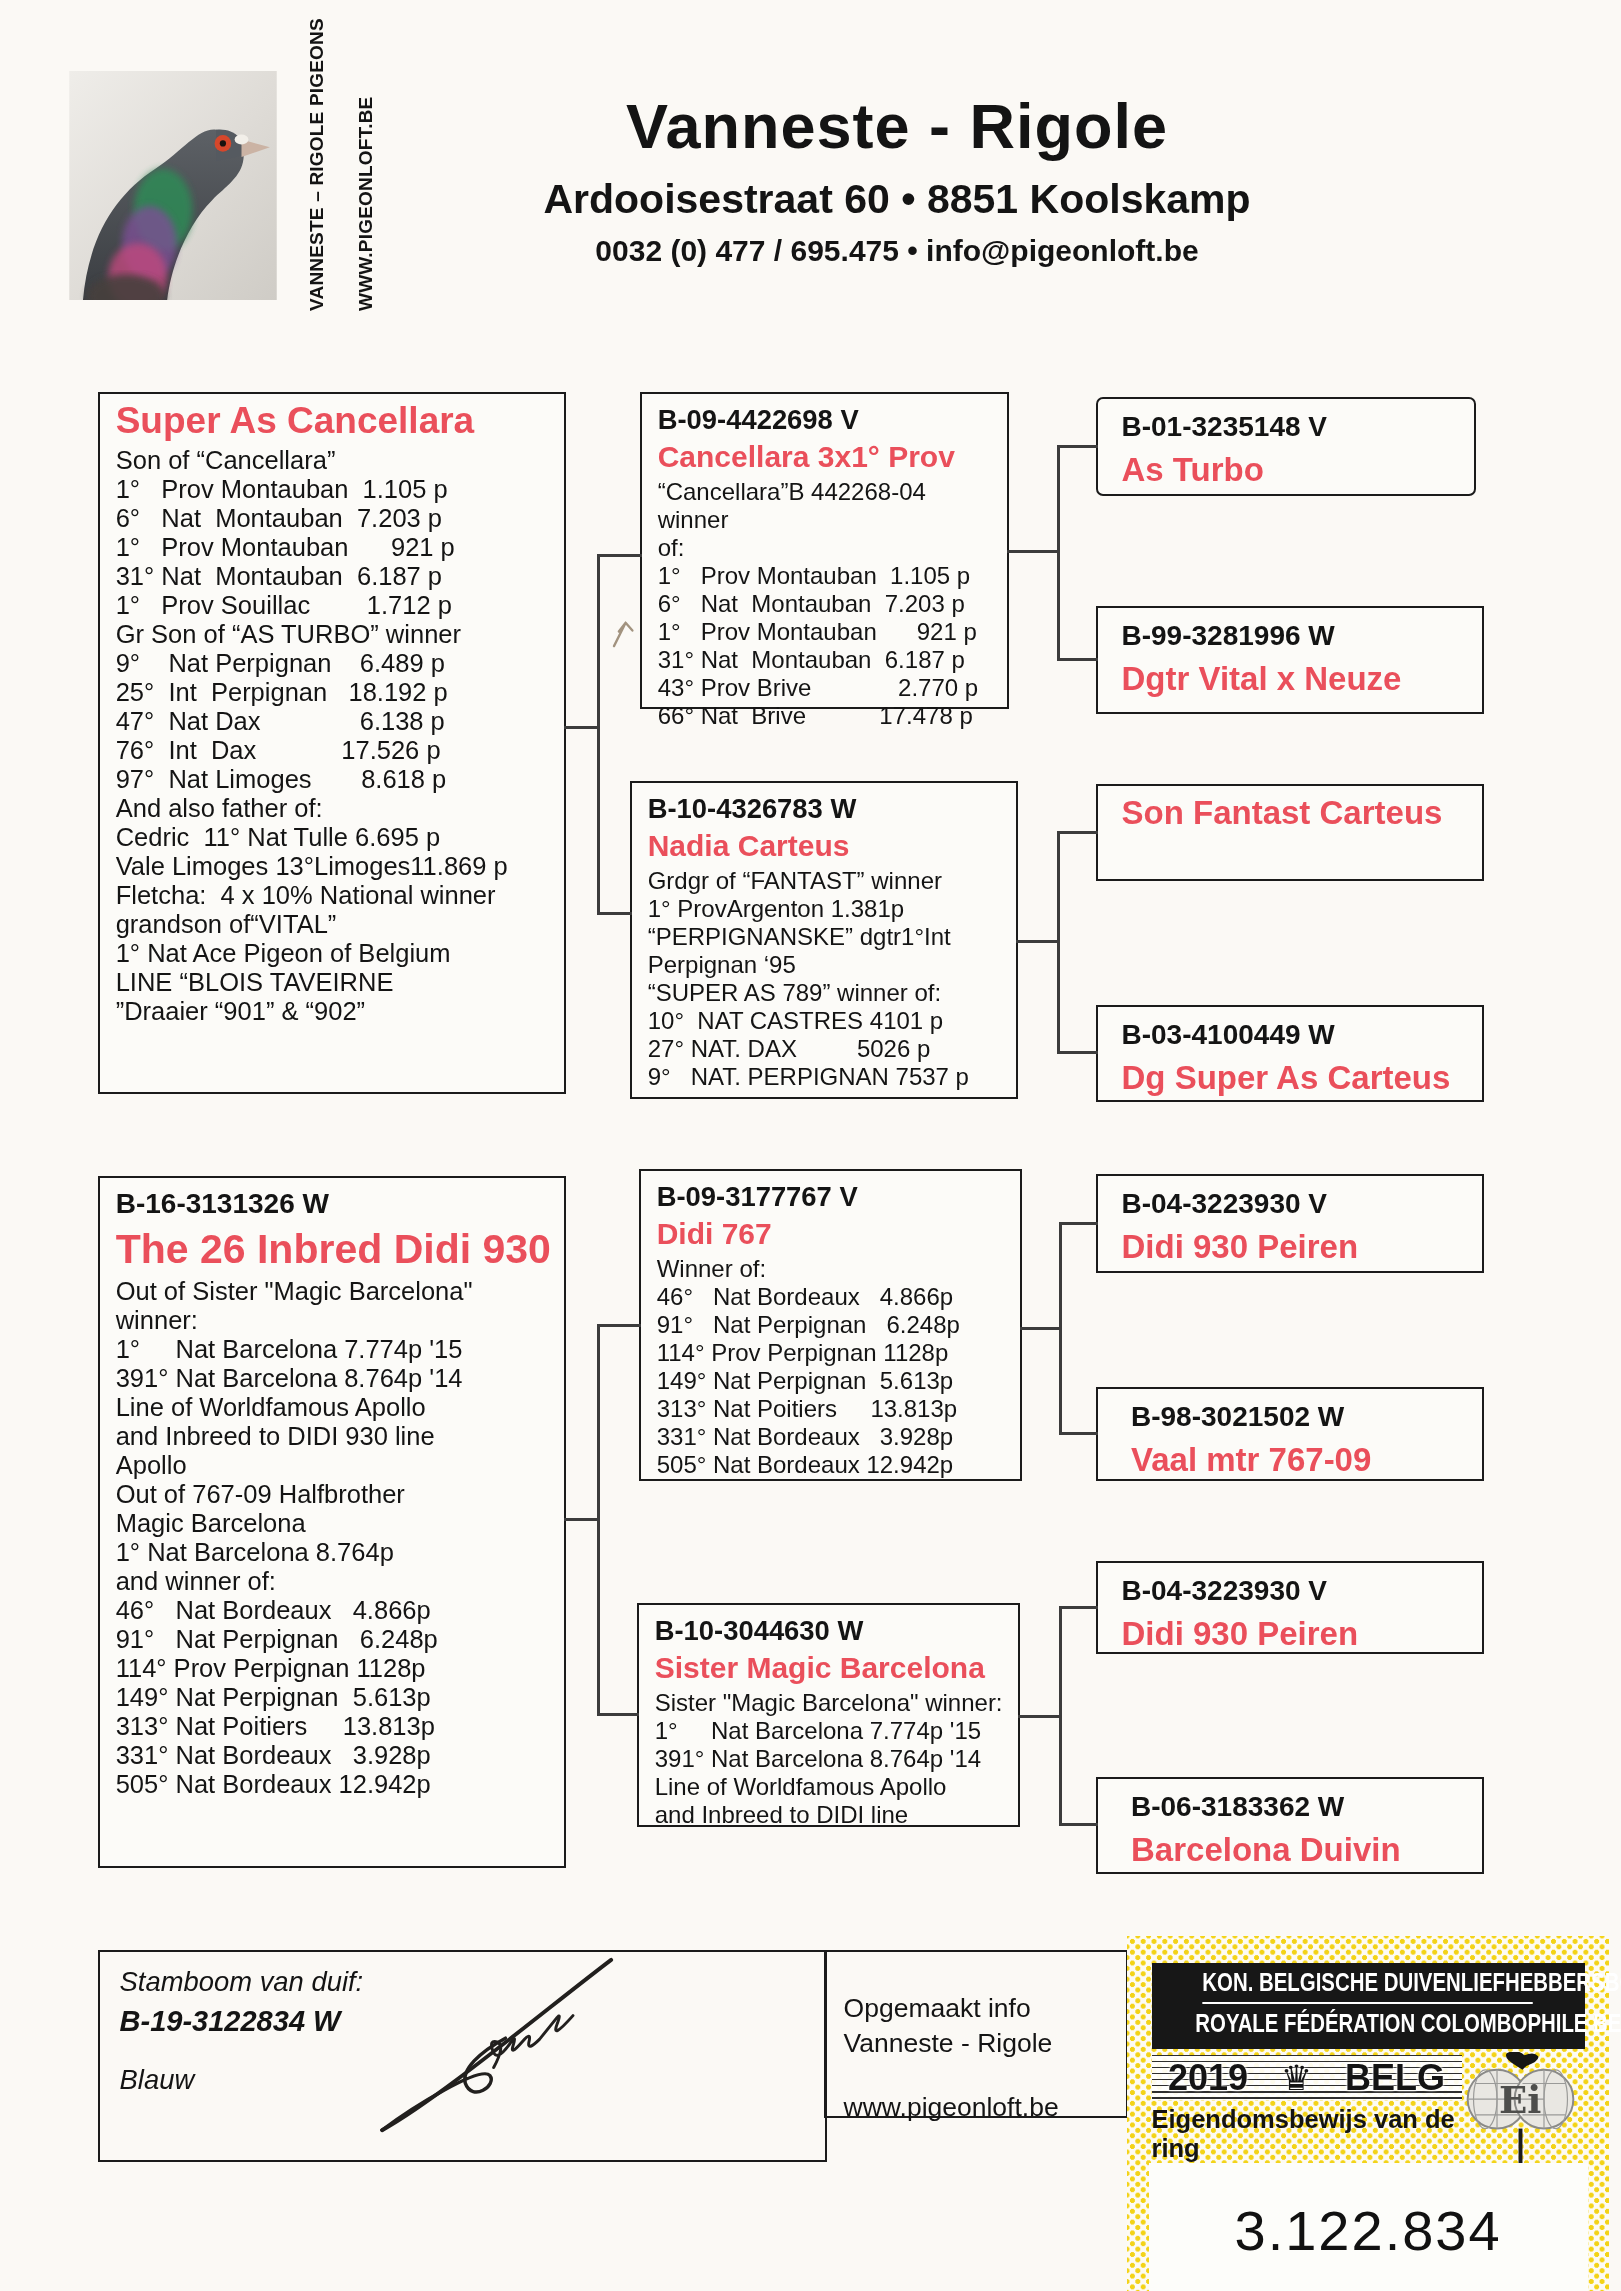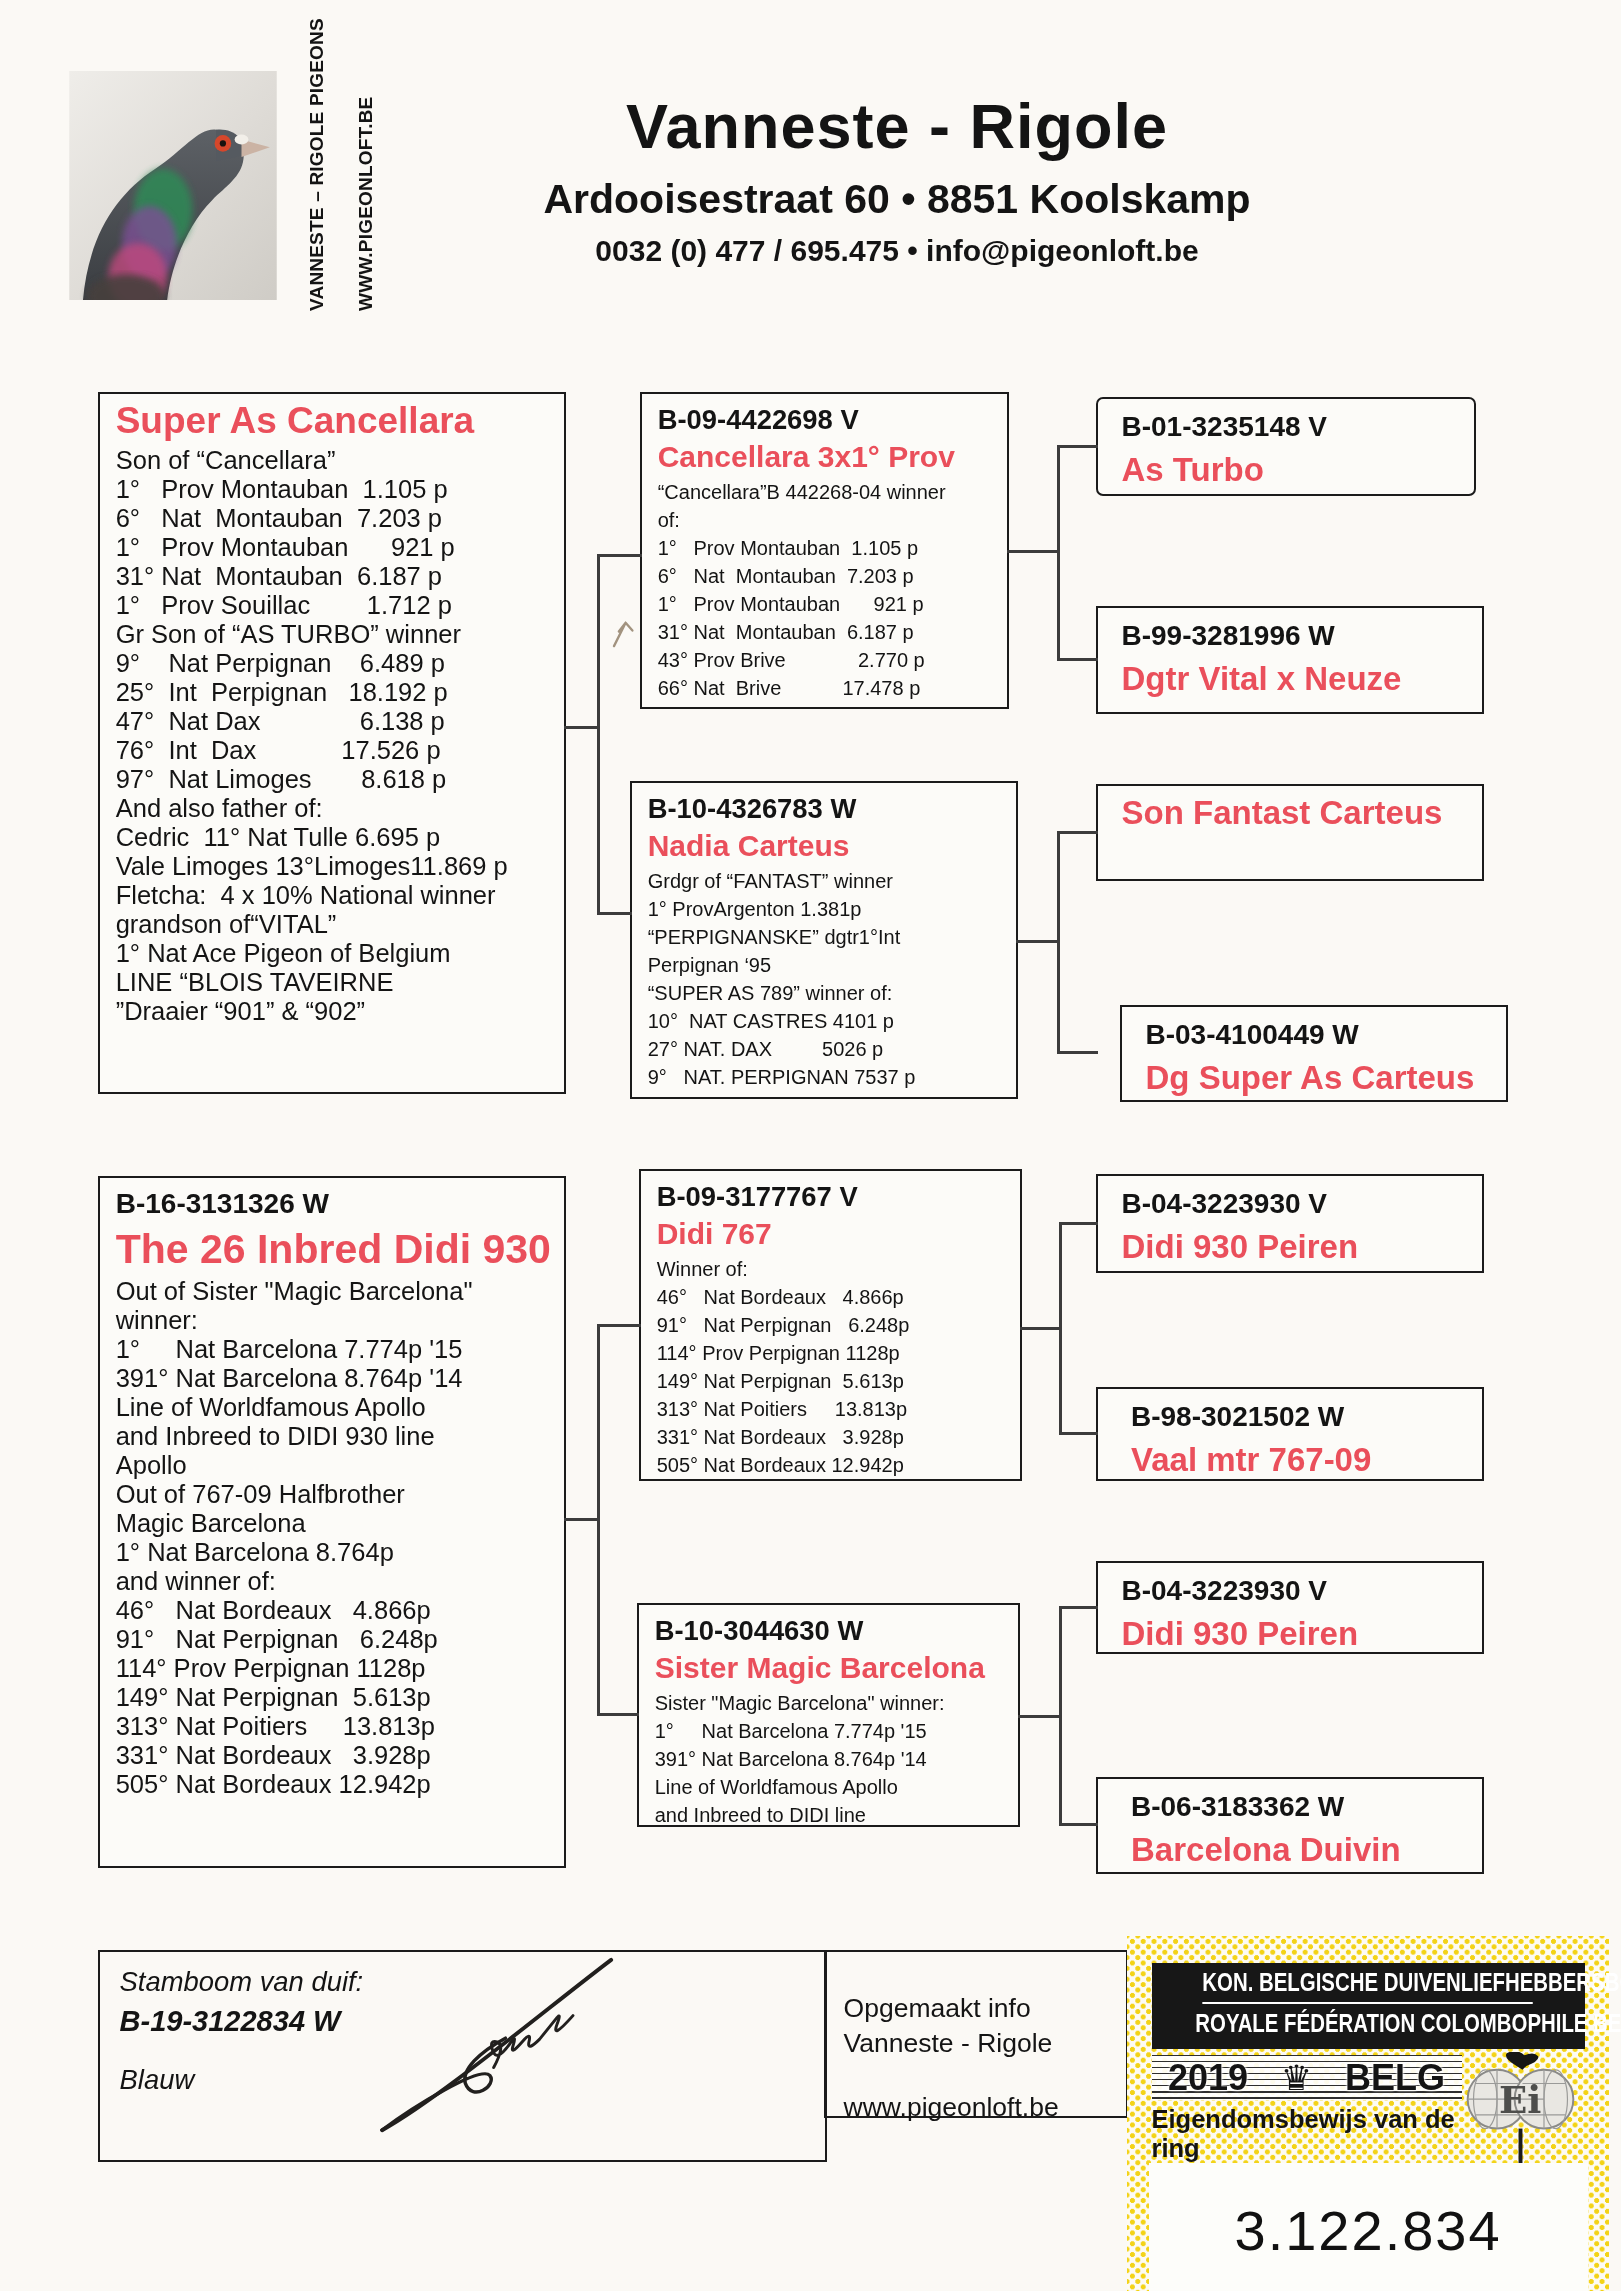--- a/index.html
+++ b/index.html
@@ -20,21 +20,21 @@
   .h-title{font-size:63px;font-weight:bold;letter-spacing:1px;}
   .h-addr{font-size:41px;font-weight:bold;margin-top:13.7px;}
   .h-phone{font-size:30px;font-weight:bold;margin-top:11.8px;}
   
   .pbox{position:absolute;border:2.9px solid #1b1b1b;background:rgba(255,255,255,.35);box-sizing:border-box;}
   .pbox .ring{font-weight:bold;font-size:28px;padding:9.8px 15.7px 0 15.7px;white-space:nowrap;}
   .pbox .pname{font-weight:bold;font-size:37px;color:#ea4f5b;padding:5.9px 15.7px 0 15.7px;white-space:nowrap;}
   .pbox .details{font-size:25.5px;line-height:29px;padding:3.9px 13.7px 0 15.7px;white-space:pre-wrap;}
   .g2 .ring{font-size:27.4px;}
   .g2 .pname{font-size:30px;padding-top:3.9px;}
-  .g2 .details{font-size:20px;line-height:28px;}
+  .g2 .details{font-size:24px;line-height:28px;}
   .g3 .ring{font-size:28px;padding:11.8px 15.7px 0 23.5px;}
   .g3 .pname{font-size:33px;padding:7.8px 15.7px 0 23.5px;}
   
   .cline{position:absolute;background:#3c3c3c;}
   
   .fbox{position:absolute;border:2.9px solid #1b1b1b;box-sizing:border-box;}
   #stamboom-box .lbl{font-size:27.4px;padding:13.7px 19.6px 0 19.6px;}
   #stamboom-box .ring{font-size:29px;font-weight:bold;padding:7.8px 19.6px 0 19.6px;}
   #stamboom-box .clr{font-size:27.4px;padding:25.5px 19.6px 0 19.6px;}
   #made-box div{font-size:26.5px;padding:0 17.6px;}
@@ -212,21 +212,21 @@
     <div class="ring">B-01-3235148 V</div>
     <div class="pname">As Turbo</div>
   </div>
   <div class="pbox g3" style="left:1096px;top:606px;width:388px;height:108px;">
     <div class="ring">B-99-3281996 W</div>
     <div class="pname">Dgtr Vital x Neuze</div>
   </div>
   <div class="pbox g3" style="left:1096px;top:784px;width:388px;height:97px;">
     <div class="pname">Son Fantast Carteus</div>
   </div>
-  <div class="pbox g3" style="left:1096px;top:1005px;width:388px;height:97px;margin-left:24px;">
+  <div class="pbox g3" style="left:1096px;top:1005px;width:388px;height:97px;">
     <div class="ring">B-03-4100449 W</div>
     <div class="pname">Dg Super As Carteus</div>
   </div>
   <div class="pbox g3" style="left:1096px;top:1174px;width:388px;height:99px;">
     <div class="ring">B-04-3223930 V</div>
     <div class="pname">Didi 930 Peiren</div>
   </div>
   <div class="pbox g3" style="left:1096px;top:1387px;width:388px;height:94px;">
     <div class="ring" style="padding-left:33px;">B-98-3021502 W</div>
     <div class="pname" style="padding-left:33px;">Vaal mtr 767-09</div>

